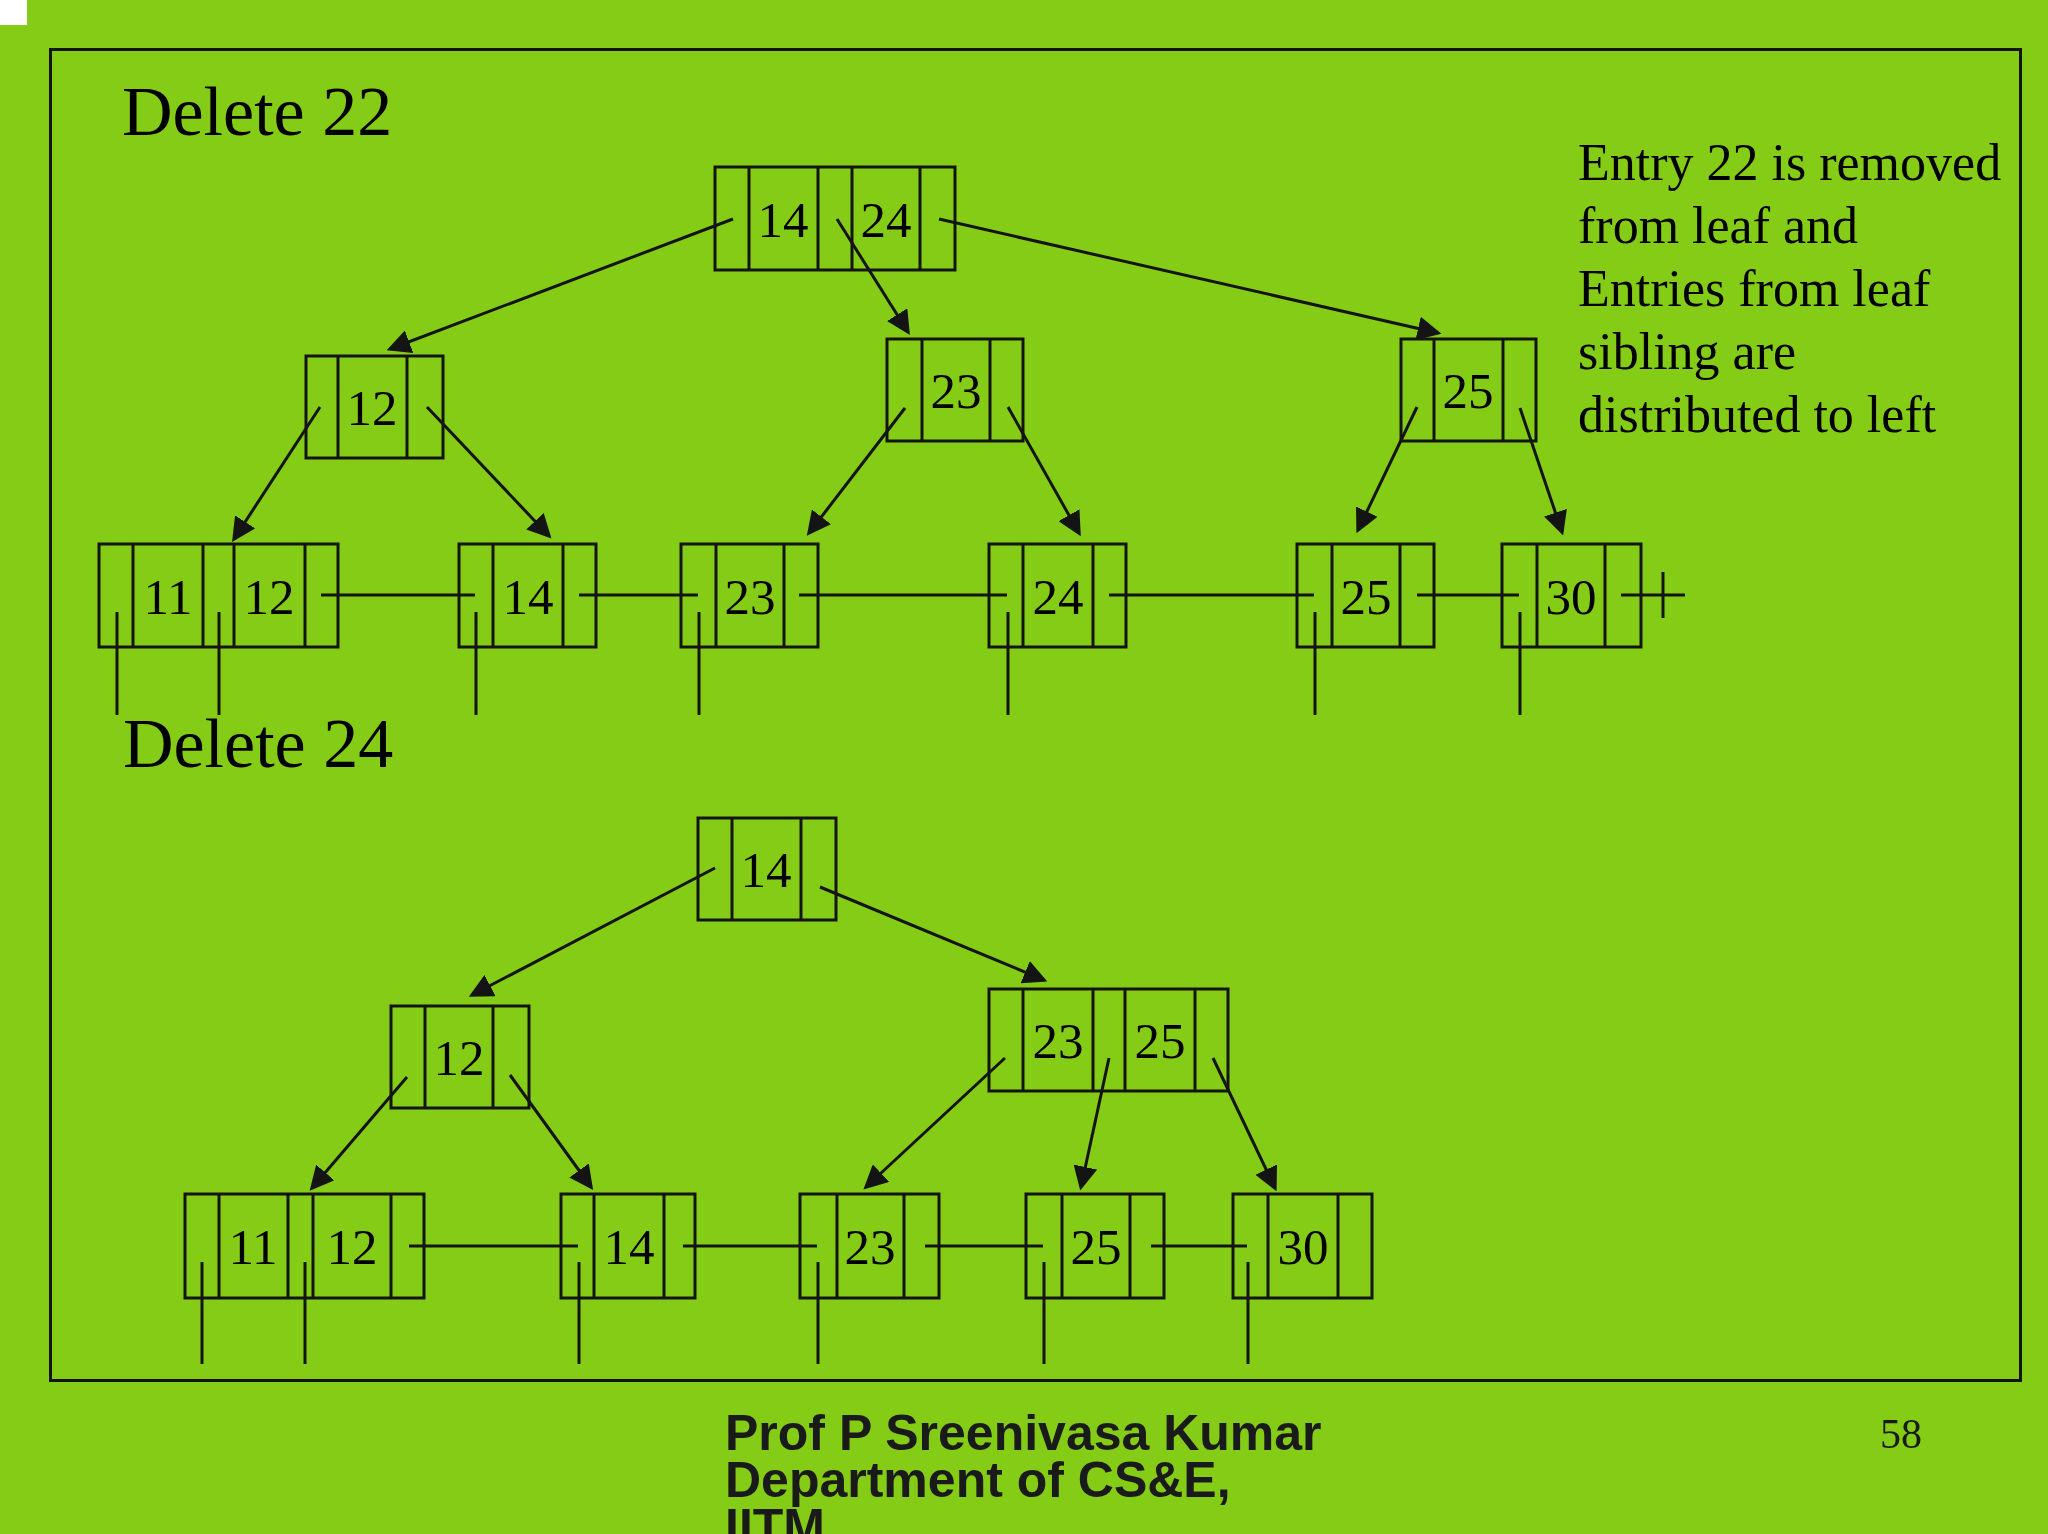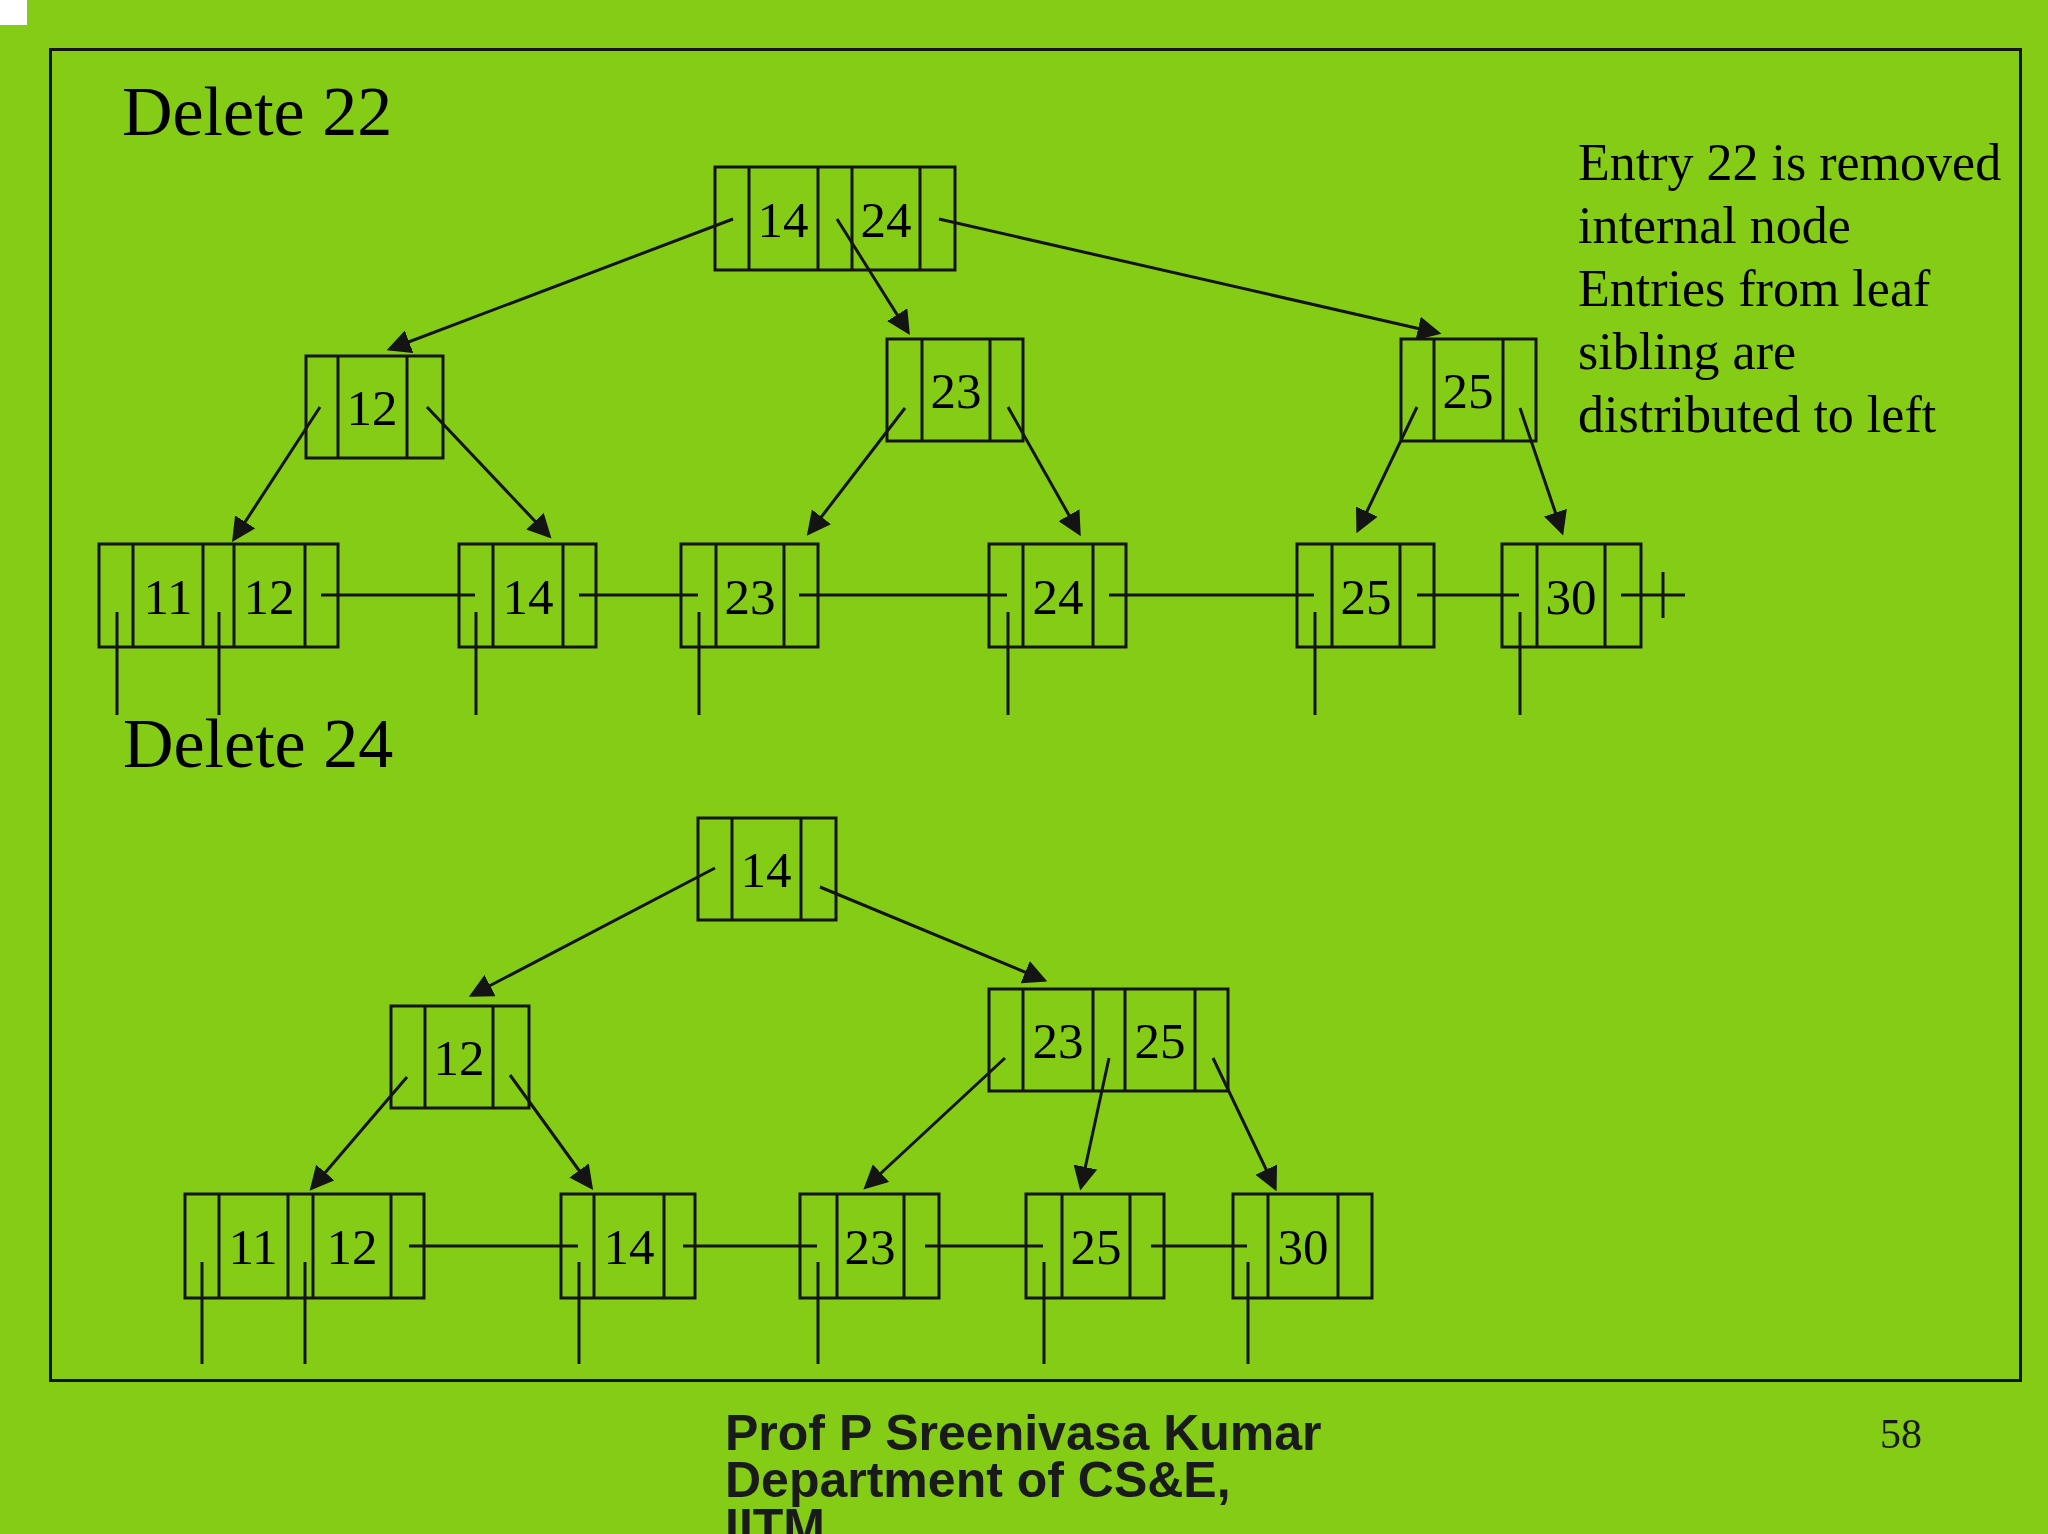--- a/index.html
+++ b/index.html
@@ -29,21 +29,21 @@
 <div class="stage">
 
   <div class="corner"></div>
   <div class="frame"></div>
 
   <div class="title title1">Delete 22</div>
   <div class="title title2">Delete 24</div>
 
   <div class="annotation">
     <div>Entry 22 is removed</div>
-    <div>internal node</div>
+    <div>from leaf and</div>
     <div>Entries from leaf</div>
     <div>sibling are</div>
     <div>distributed to left</div>
   </div>
 
   <svg class="diagram" width="2048" height="1534" viewBox="0 0 2048 1534">
     <defs>
       <marker id="ah" viewBox="0 0 10 10" refX="8.5" refY="5" markerWidth="8" markerHeight="8" orient="auto">
         <path d="M0,0 L10,5 L0,10 z" fill="#141414"></path>
       </marker>

